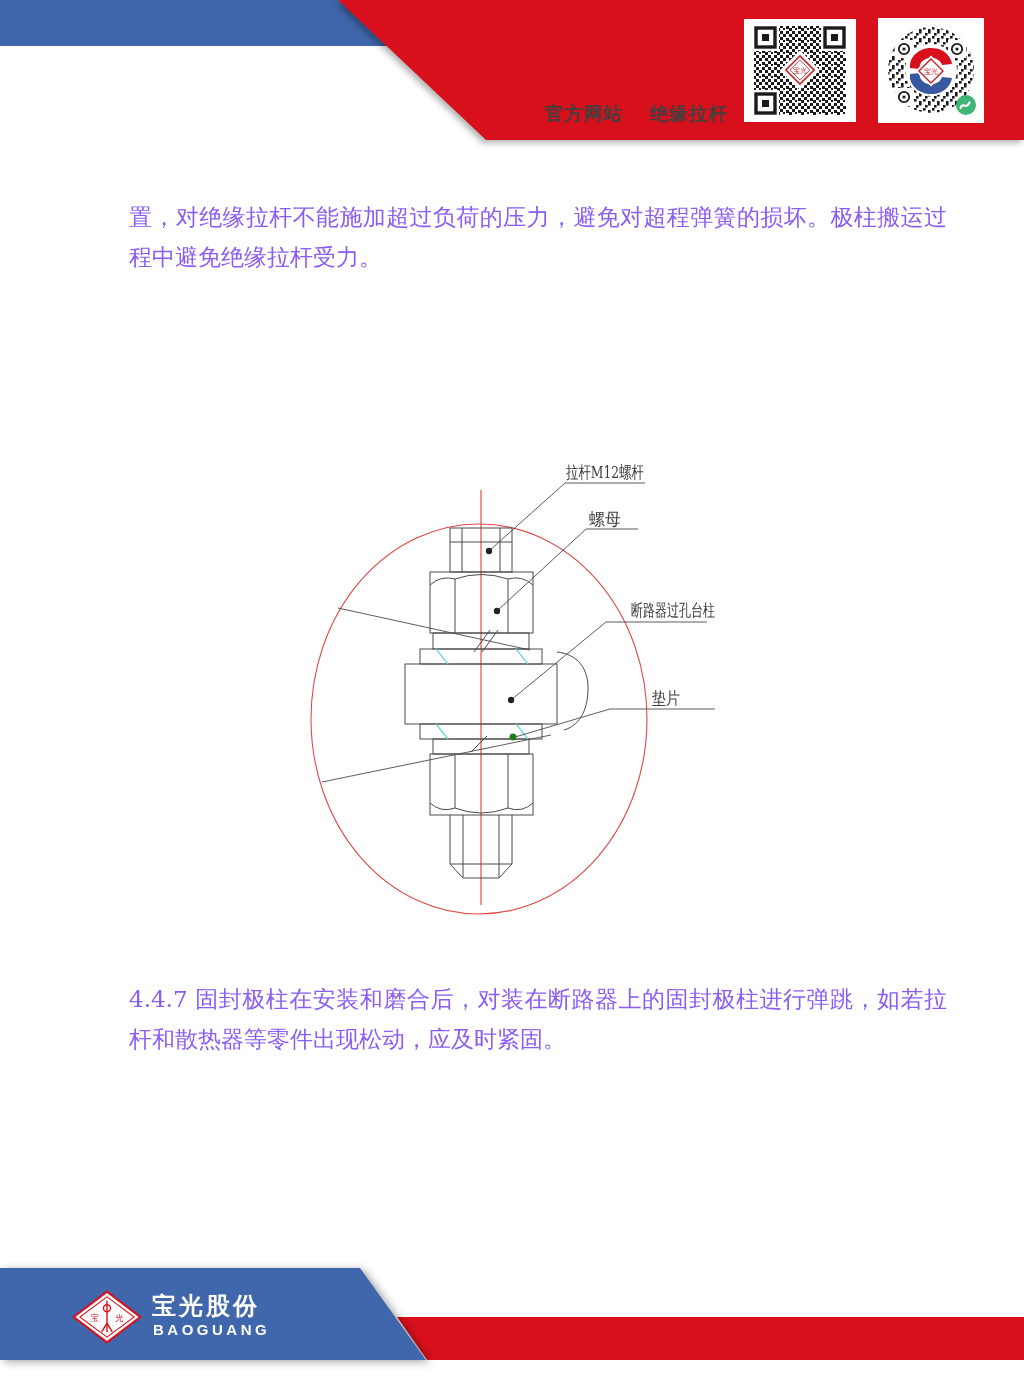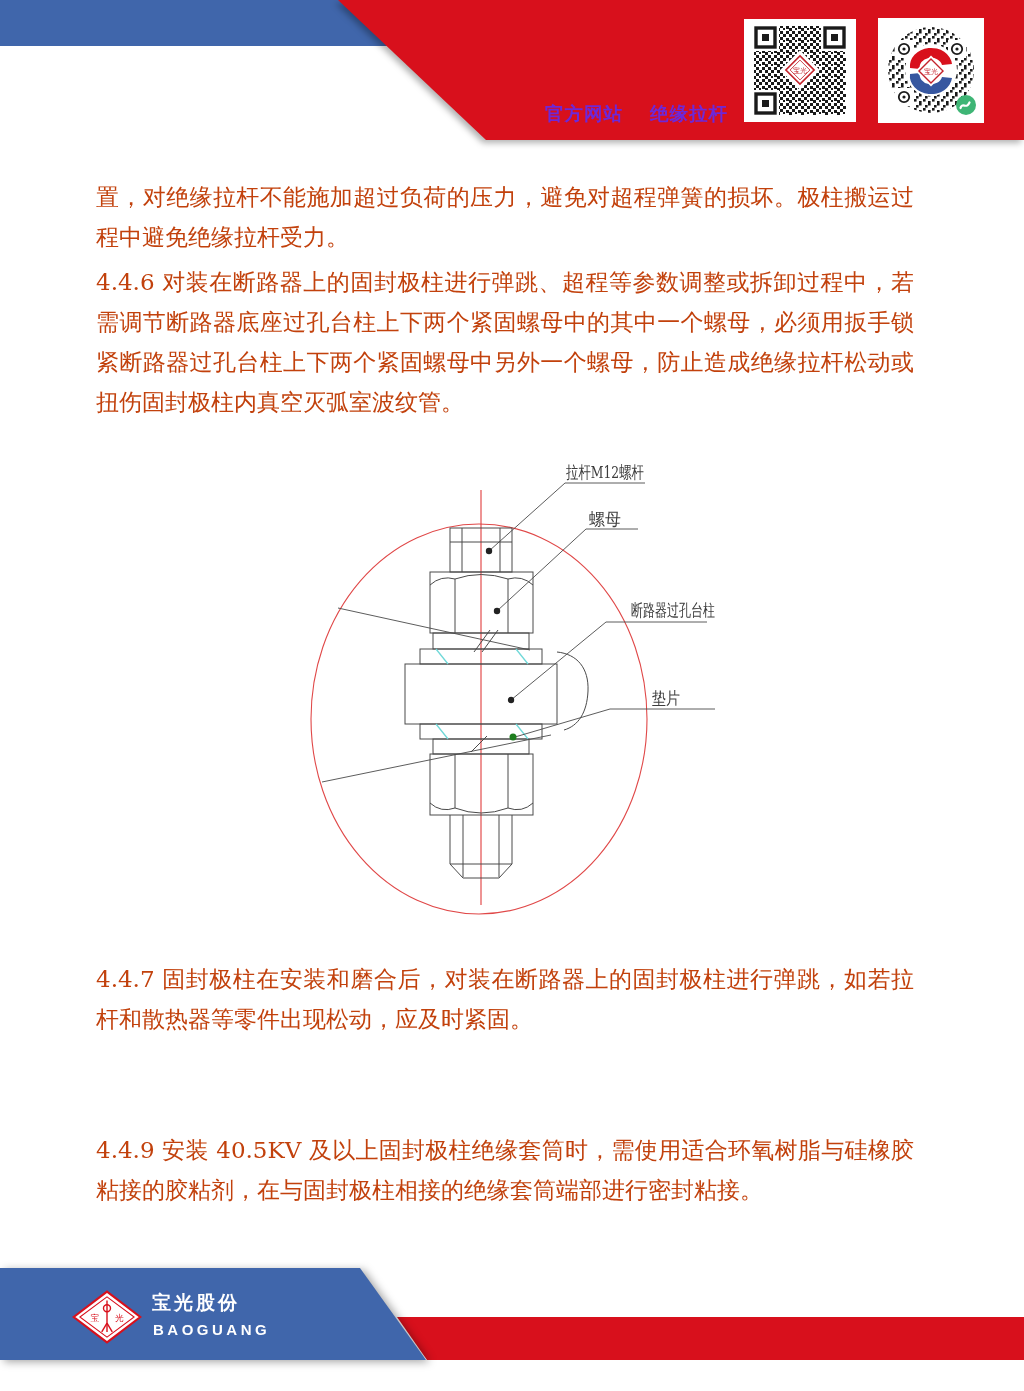--- a/index.html
+++ b/index.html
@@ -16,31 +16,32 @@
   }
   .hdr-red-wrap { position:absolute; left:0; top:0; width:1024px; height:146px;
     filter:drop-shadow(-3px 3px 3px rgba(0,0,0,.30)); }
   .hdr-red {
     position:absolute; left:0; top:0; width:1024px; height:141px;
     background:#d8101c;
     clip-path:polygon(338px 0, 1024px 0, 1024px 140px, 486px 140px);
   }
   .hdr-nav {
     position:absolute; left:545px; top:101px; display:flex; gap:27px;
-    color:#6d28d9; font-size:18.5px; font-weight:bold; letter-spacing:1px;
+    color:#404040; font-size:18.5px; font-weight:bold; letter-spacing:1px;
   }
   .qr { position:absolute; }
   .qr-left { left:744px; top:19px; }
   .qr-right { left:878px; top:18px; }
   
   .para {
-    position:absolute; left:96px; width:818px;
+    position:absolute; left:129px; width:818px;
     font-family:"DejaVu Serif","Liberation Serif",serif;
-    font-size:23px; line-height:40px; color:#c2410c;
+    font-size:23px; line-height:40px; color:#8b5cf6;
     text-align:justify;
+    margin-top:20px;
   }
   
   .diagram { position:absolute; left:285px; top:440px; width:450px; height:520px; }
   .diagram text {
     font-family:"DejaVu Serif","Liberation Serif",serif;
     fill:#3c3c3c;
   }
   
   .ftr-blue-wrap { position:absolute; left:0; top:1263px; width:500px; height:105px;
     filter:drop-shadow(4px 2px 4px rgba(0,0,0,.35)); }
@@ -50,21 +51,21 @@
     clip-path:polygon(0 0, 360px 0, 426px 92px, 0 92px);
   }
   .ftr-red {
     position:absolute; left:0; top:1317px; width:1024px; height:43px;
     background:#d8101c;
     clip-path:polygon(397px 0, 1024px 0, 1024px 43px, 427px 43px);
   }
   .ftr-logo { position:absolute; left:72px; top:1287px; }
   .ftr-zh {
     position:absolute; left:152px; top:1290px; color:#ffffff;
-    font-size:19px; font-weight:bold; letter-spacing:3px;
+    font-size:24px; font-weight:bold; letter-spacing:3px;
   }
   .ftr-en {
     position:absolute; left:153px; top:1321px; color:#ffffff;
     font-size:15px; font-weight:bold; letter-spacing:3.5px;
   }
 </style>
 </head>
 <body>
 
 <div class="page">
@@ -144,23 +145,21 @@
         <text x="0" y="3" text-anchor="middle" font-size="7" fill="#c4242c" font-family="'DejaVu Serif',serif">宝光</text>
       </g>
     </g>
     <g>
       <circle cx="88" cy="87" r="10" fill="#3eb575"></circle>
       <path d="M 82.5 90 C 85 83.5 88 92 91.5 84.5" fill="none" stroke="#ffffff" stroke-width="2.2" stroke-linecap="round"></path>
     </g>
   </svg>
 
   <p class="para" style="top:177px">置，对绝缘拉杆不能施加超过负荷的压力，避免对超程弹簧的损坏。极柱搬运过程中避免绝缘拉杆受力。</p>
-  <p class="para" style="top:262px">4.4.6 对装在断路器上的固封极柱进行弹跳、超程等参数调整或拆卸过程中，若需调节断路器底座过孔台柱上下两个紧固螺母中的其中一个螺母，必须用扳手锁紧断路器过孔台柱上下两个紧固螺母中另外一个螺母，防止造成绝缘拉杆松动或扭伤固封极柱内真空灭弧室波纹管。</p>
   <p class="para" style="top:959px">4.4.7 固封极柱在安装和磨合后，对装在断路器上的固封极柱进行弹跳，如若拉杆和散热器等零件出现松动，应及时紧固。</p>
-  <p class="para" style="top:1130px">4.4.9 安装 40.5KV 及以上固封极柱绝缘套筒时，需使用适合环氧树脂与硅橡胶粘接的胶粘剂，在与固封极柱相接的绝缘套筒端部进行密封粘接。</p>
 
   <svg class="diagram" viewBox="285 440 450 520" xmlns="http://www.w3.org/2000/svg">
 
     <g fill="none" stroke="#e04848" stroke-width="1.1">
       <ellipse cx="479" cy="719" rx="168" ry="195"></ellipse>
       <line x1="481" y1="490" x2="481" y2="905" stroke="#e03c3c"></line>
     </g>
 
     <g fill="none" stroke="#4a4a4a" stroke-width="1">
 

